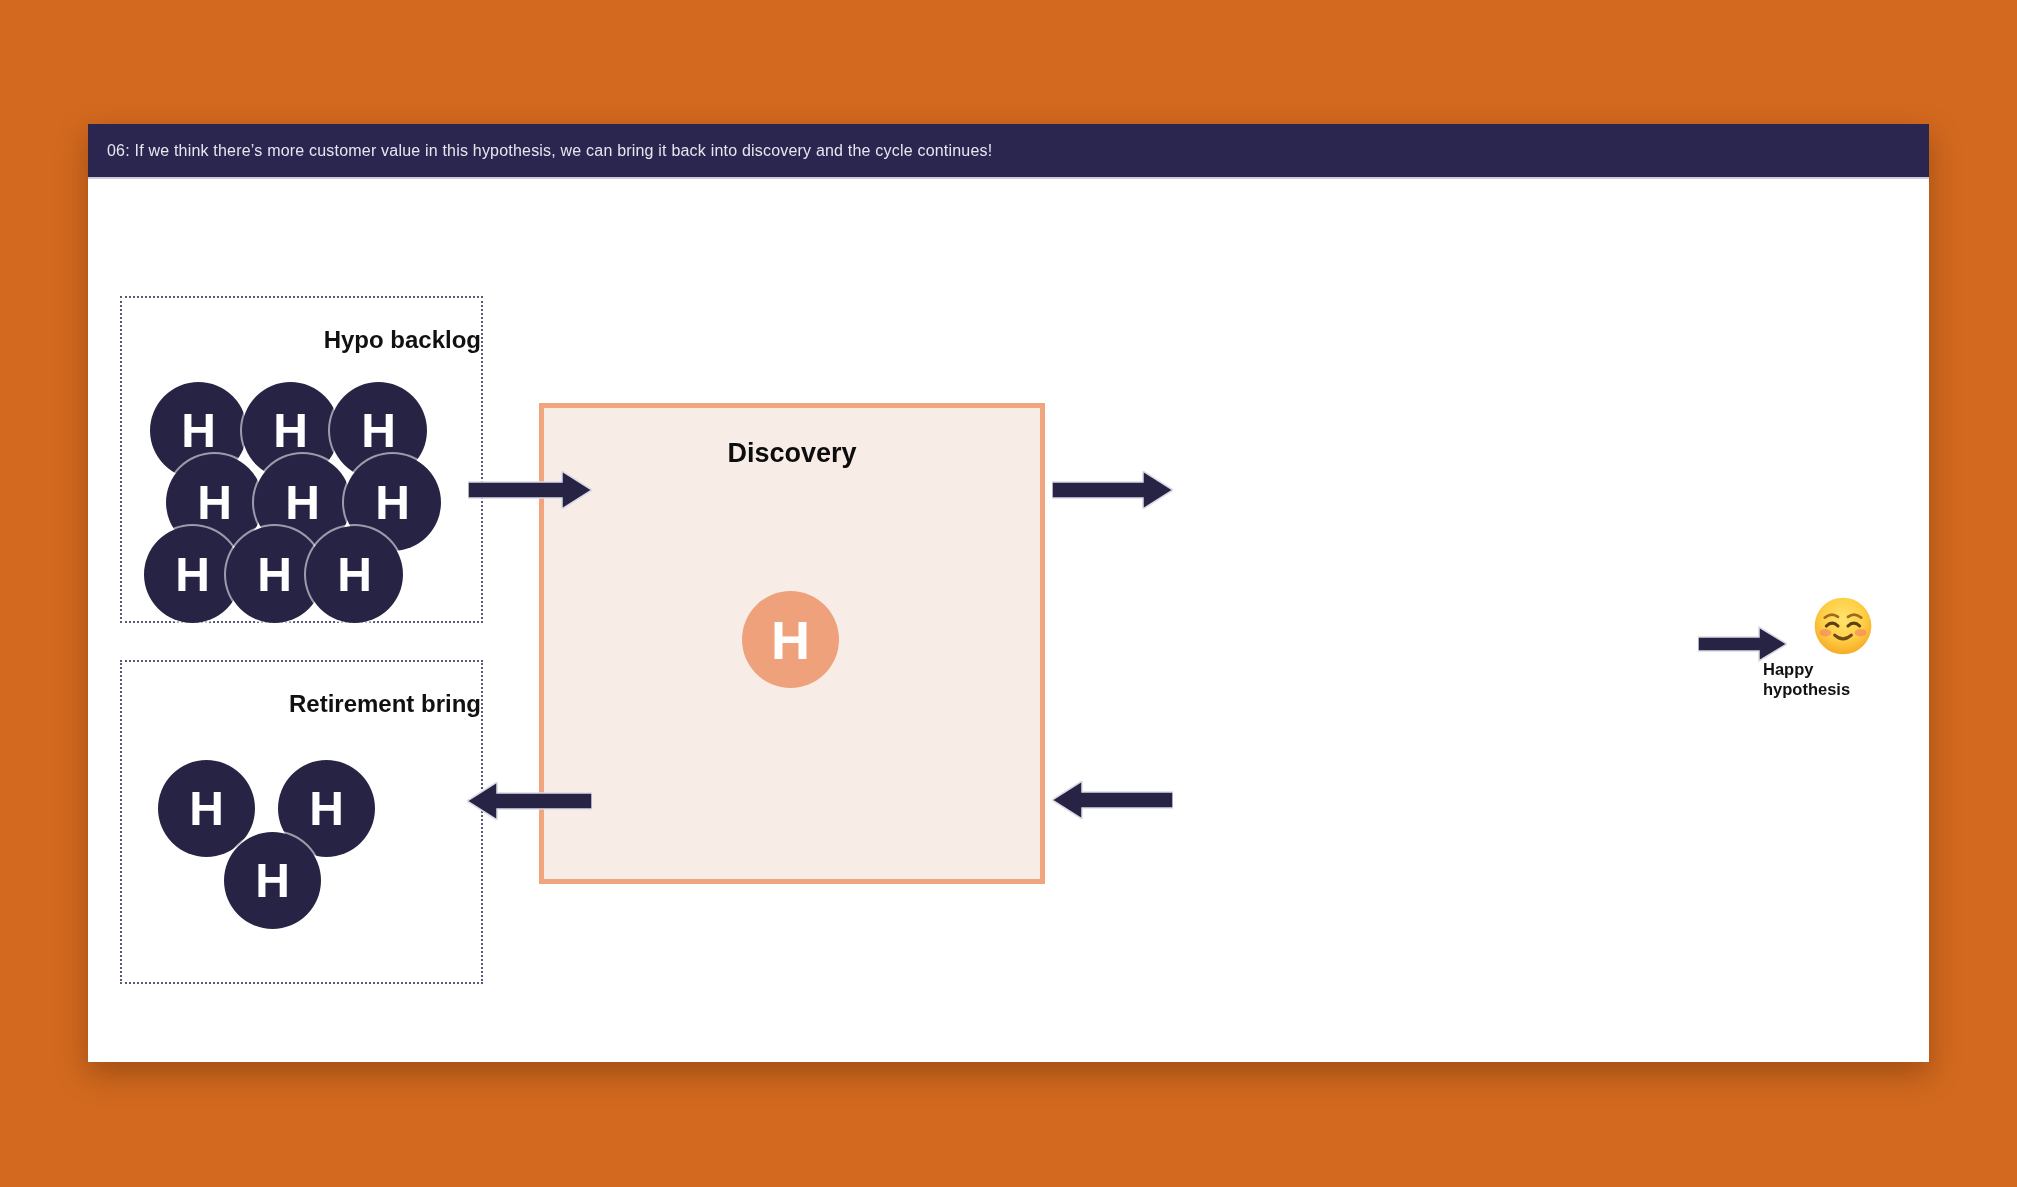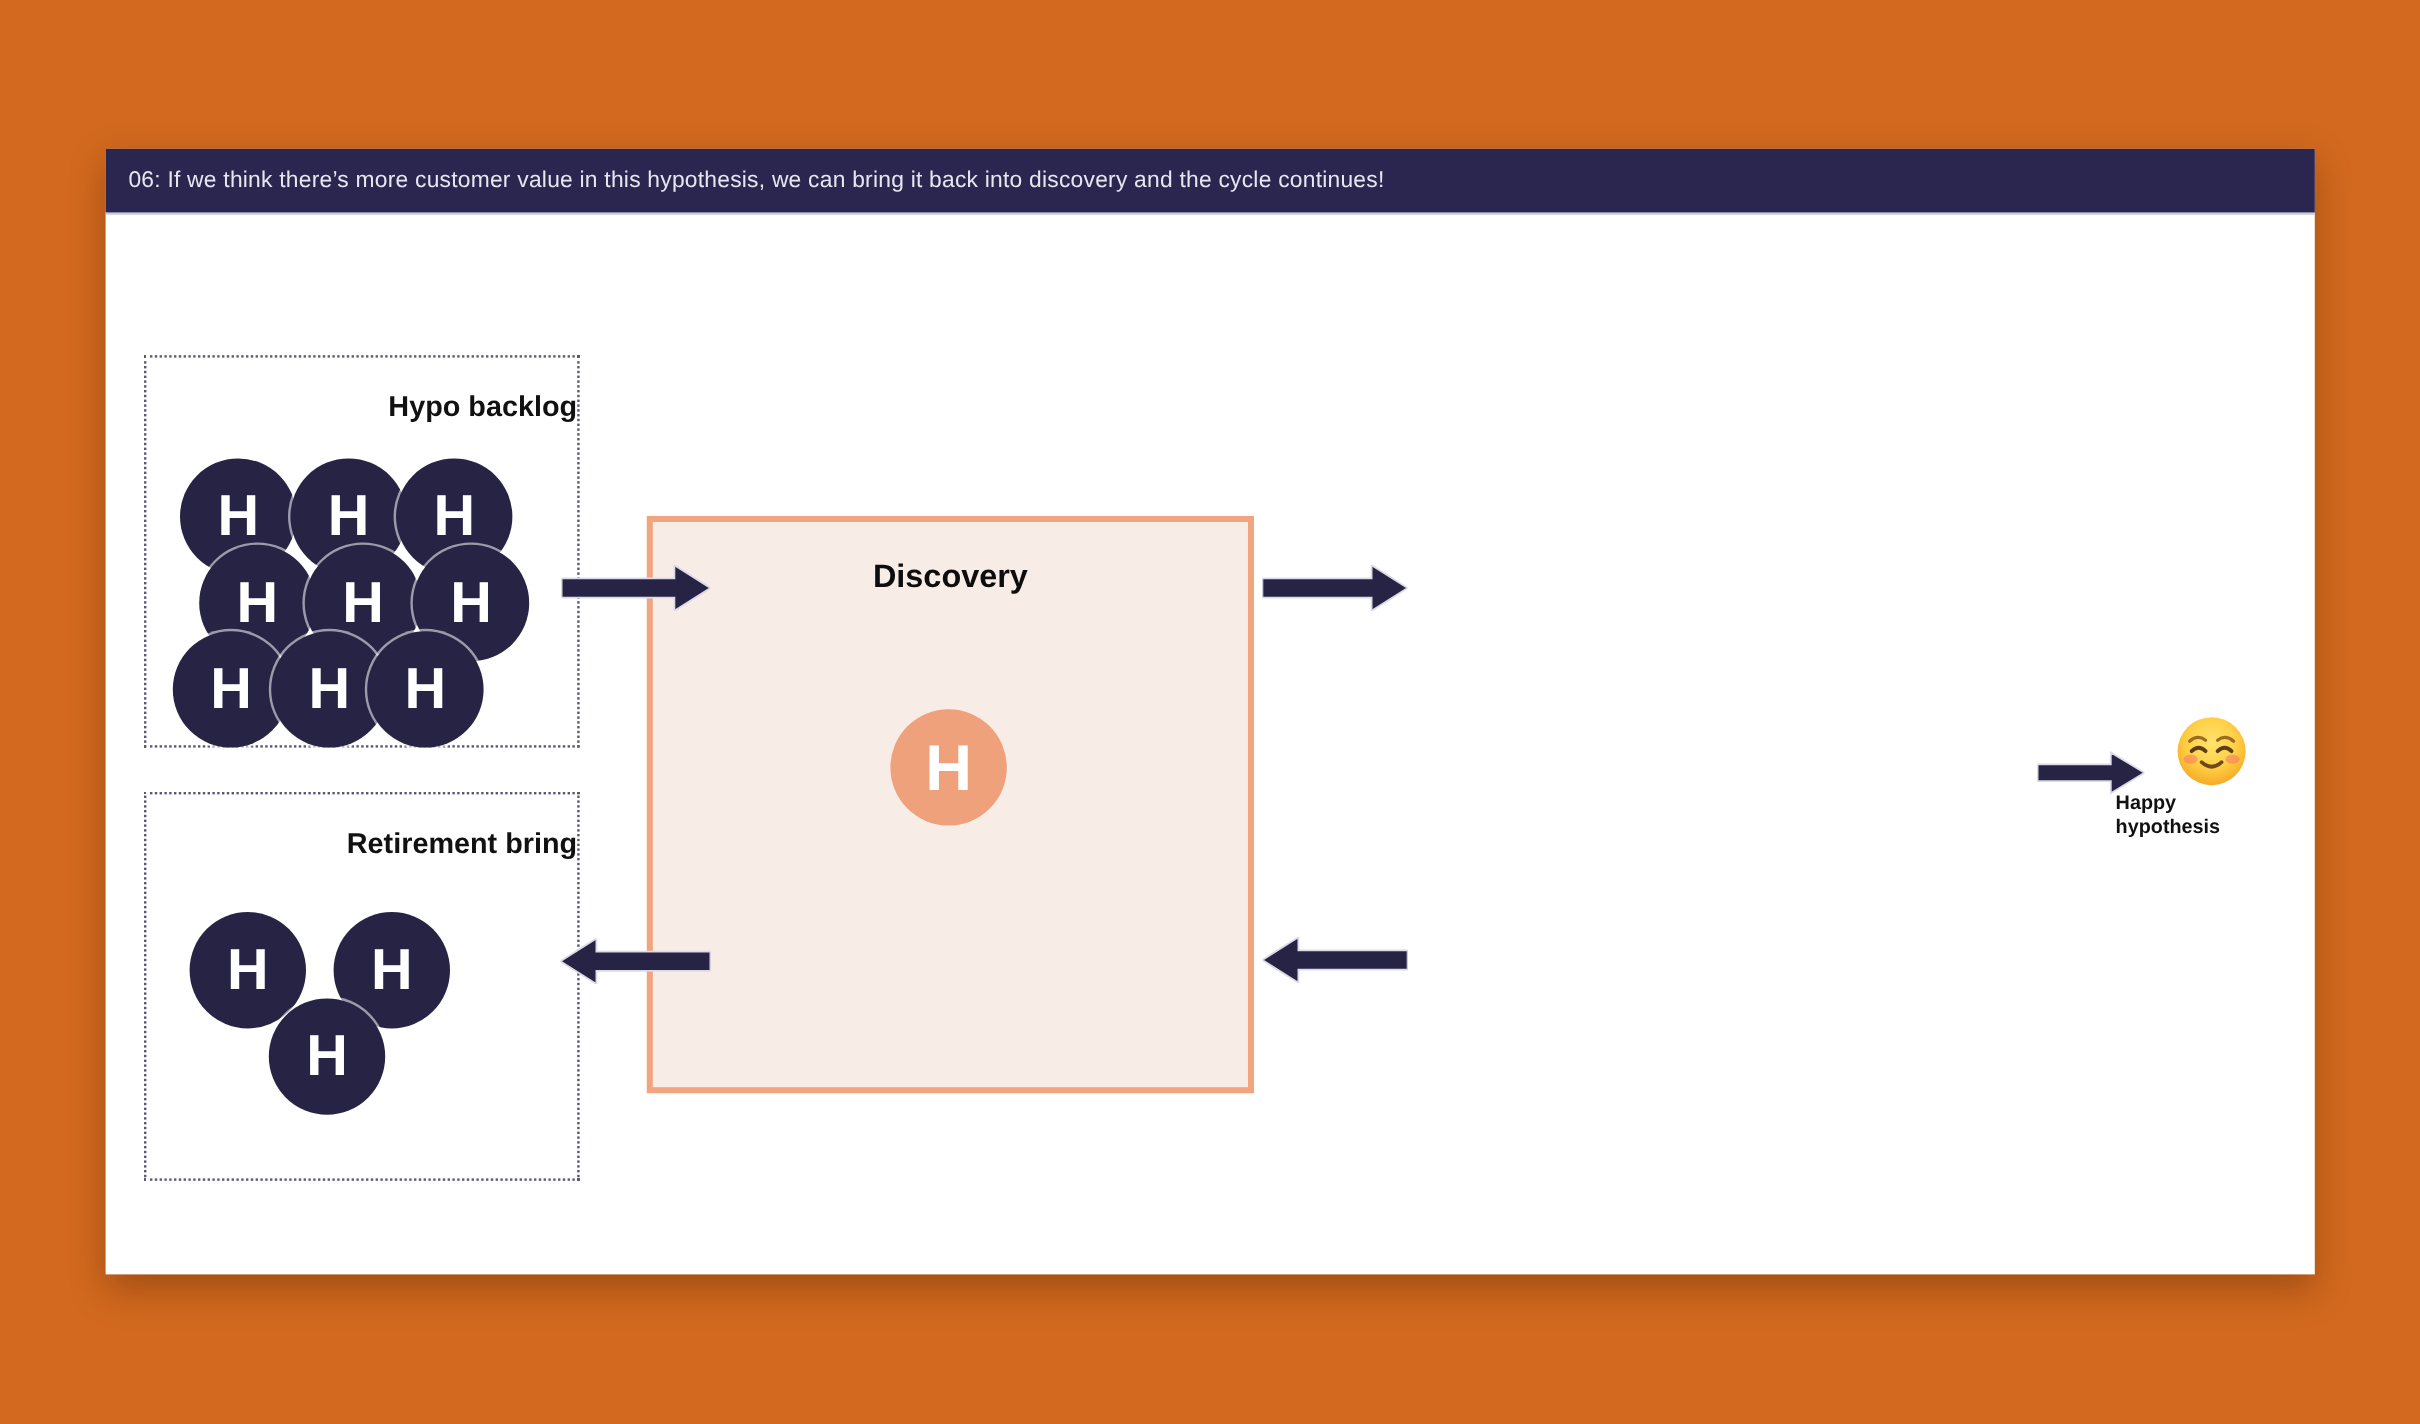--- a/index.html
+++ b/index.html
@@ -7,42 +7,42 @@
   .stage{position:relative; width:2017px; height:1187px; background:#D2691E; overflow:hidden;}
 
   
   .card{position:absolute; left:88px; top:124px; width:1841px; height:938px;
         background:#ffffff; box-shadow:0 12px 28px rgba(70,30,0,0.35);}
 
   
   .banner{position:absolute; left:88px; top:124px; width:1841px; height:53px;
           background:#2A2650; display:flex; align-items:center; box-sizing:border-box;
           padding-left:19px; box-shadow:0 2px 0 rgba(196,194,214,0.85);}
-  .banner span{color:#E7E6EF; font-size:19px; letter-spacing:0.2px;}
+  .banner span{color:#E7E6EF; font-size:16px; letter-spacing:0.2px;}
 
   
   .dotted-box{position:absolute; border:2px dotted #5B5877; box-sizing:border-box; background:#ffffff;}
   #hypo-box{left:120px; top:296px; width:363px; height:327px;}
   #retire-box{left:120px; top:660px; width:363px; height:324px;}
   .dotted-box .box-title{position:absolute; left:0; right:0; top:28px; text-align:right;
           font-weight:bold; font-size:24px; color:#111111;}
 
   
   .hcircle{position:absolute; width:97px; height:97px; border-radius:50%;
            background:#272345; color:#ffffff; display:flex; align-items:center; justify-content:center;
            font-weight:bold; font-size:48px; box-shadow:0 0 0 2px rgba(255,255,255,0.55);}
   
   .b1{left:28px;  top:84px;}  .b2{left:120px; top:84px;}  .b3{left:208px; top:84px;}
   .b4{left:44px;  top:156px;} .b5{left:132px; top:156px;} .b6{left:222px; top:156px;}
   .b7{left:22px;  top:228px;} .b8{left:104px; top:228px;} .b9{left:184px; top:228px;}
   
   .r1{left:36px;  top:98px;}  .r2{left:156px; top:98px;}  .r3{left:102px; top:170px;}
 
   
-  .process-box{position:absolute; box-sizing:border-box;margin-top:27px;}
+  .process-box{position:absolute; box-sizing:border-box;}
   #discovery-box{left:539px; top:403px; width:506px; height:481px;
                  background:#F8ECE6; border:5px solid #F1A57E;}
   #delivery-box{left:1182px; top:402px; width:503px; height:485px;
                 background:#ffffff; border:5px solid #272345;}
   .process-title{position:absolute; left:0; right:0; top:30px; text-align:center;
                  font-weight:bold; font-size:27px; color:#0D0D0D;}
 
   
   .orange-circle{position:absolute; left:742px; top:591px; width:97px; height:97px; border-radius:50%;
                  background:#EFA17B; color:#ffffff; display:flex; align-items:center; justify-content:center;

